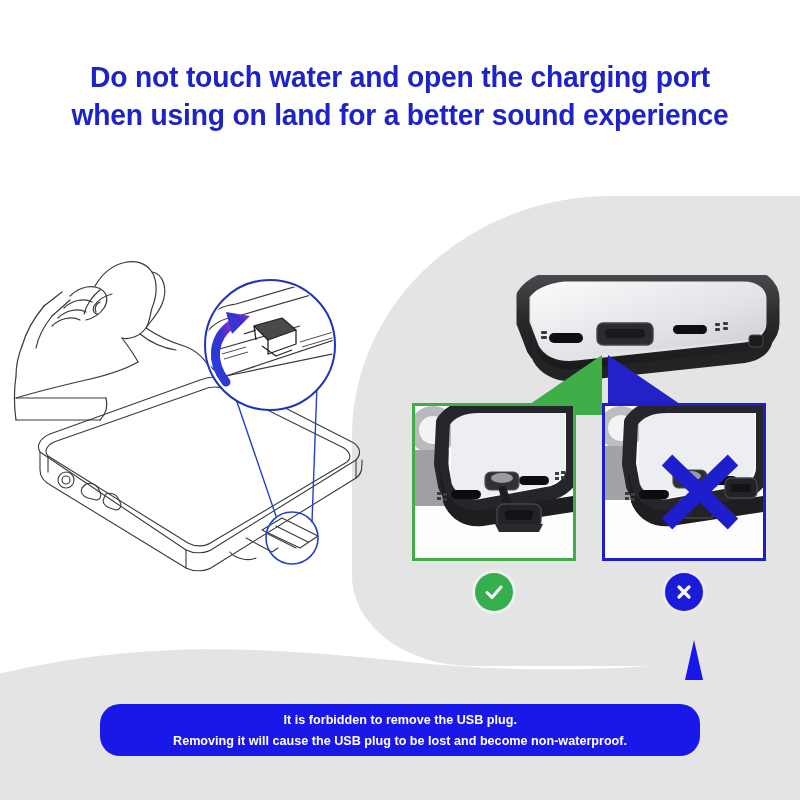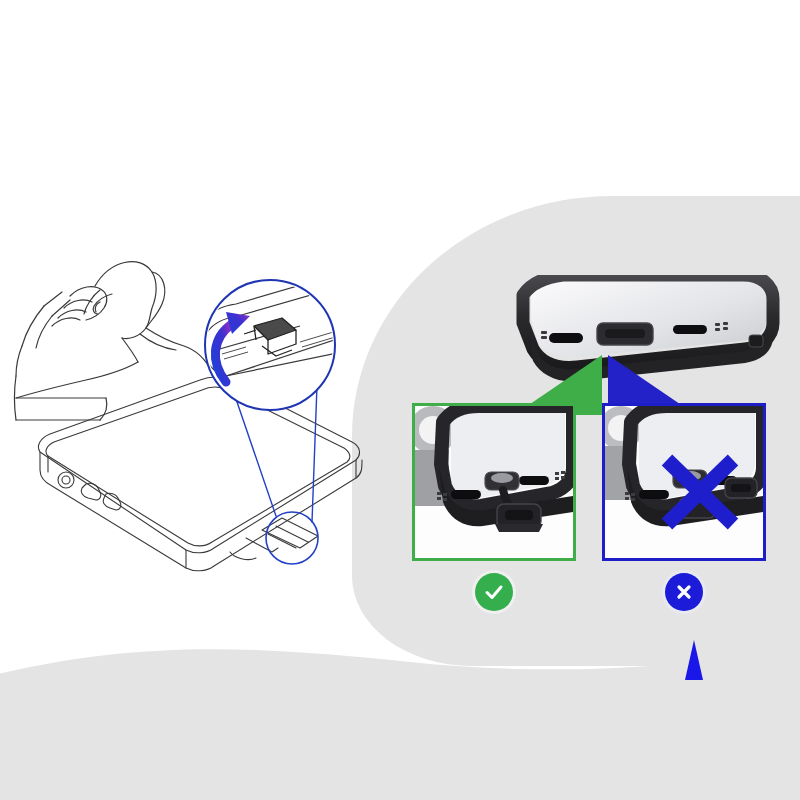--- a/index.html
+++ b/index.html
@@ -148,20 +148,24 @@
 
 <div class="stage">
 
   <div class="grey-blob-right"></div>
 
   <svg class="grey-wave" viewBox="0 0 840 70">
     <path d="M0,40 C140,6 250,8 420,26 C560,41 700,32 840,8 L840,70 L0,70 Z" fill="#e4e4e4"></path>
   </svg>
   <div class="grey-band-bottom"></div>
 
+  <div class="title-block">
+    <span class="title-line">Do not touch water and open the charging port</span>
+    <span class="title-line">when using on land for a better sound experience</span>
+  </div>
 
   <svg class="lineart" viewBox="0 0 400 400">
     <g fill="none" stroke="#3a3a3a" stroke-width="1.2" stroke-linejoin="round" stroke-linecap="round">
 
       <g>
         <path d="M95,56 C110,30 140,24 152,42 C158,52 157,66 152,78
                  C150,84 150,92 146,98 C140,106 130,110 122,108"></path>
         <path d="M152,42 C164,44 168,60 162,74 C158,84 150,92 146,98"></path>
         <path d="M100,60 C92,66 86,76 84,84"></path>
 
@@ -397,14 +401,18 @@
       <svg width="20" height="20" viewBox="0 0 20 20">
         <path d="M5,5 L15,15 M15,5 L5,15" fill="none" stroke="#ffffff" stroke-width="3.2" stroke-linecap="round"></path>
       </svg>
     </div>
 
     <svg class="up-arrow" viewBox="0 0 22 40">
       <path d="M11,0 L20,40 L2,40 Z" fill="#1A18E8"></path>
     </svg>
   </div>
 
+  <div class="banner">
+    <span class="banner-line">It is forbidden to remove the USB plug.</span>
+    <span class="banner-line">Removing it will cause the USB plug to be lost and become non-waterproof.</span>
+  </div>
 
 </div>
 
 </body></html>

